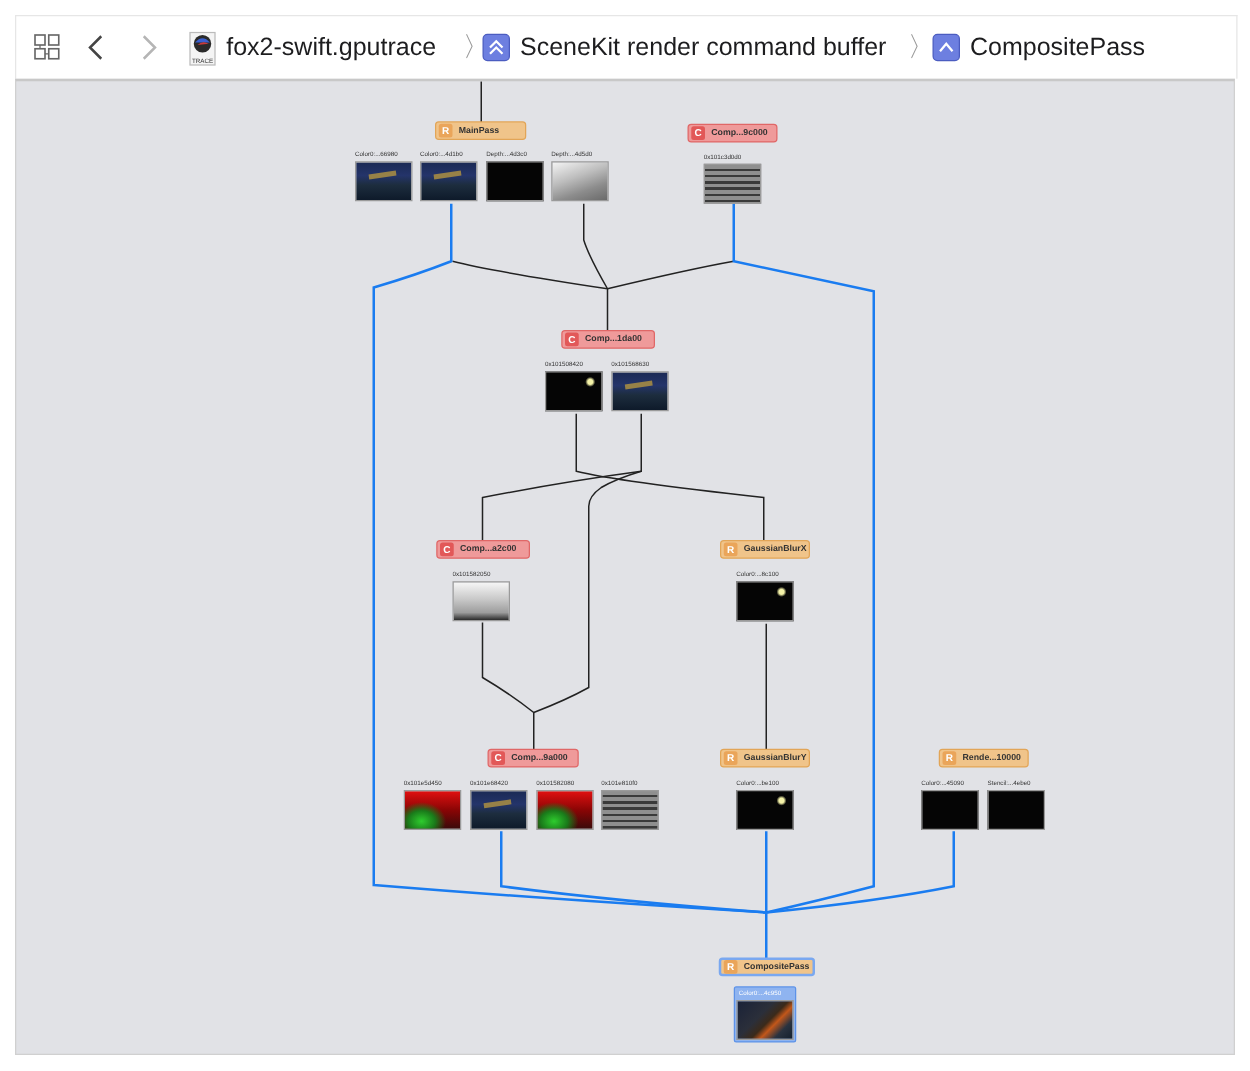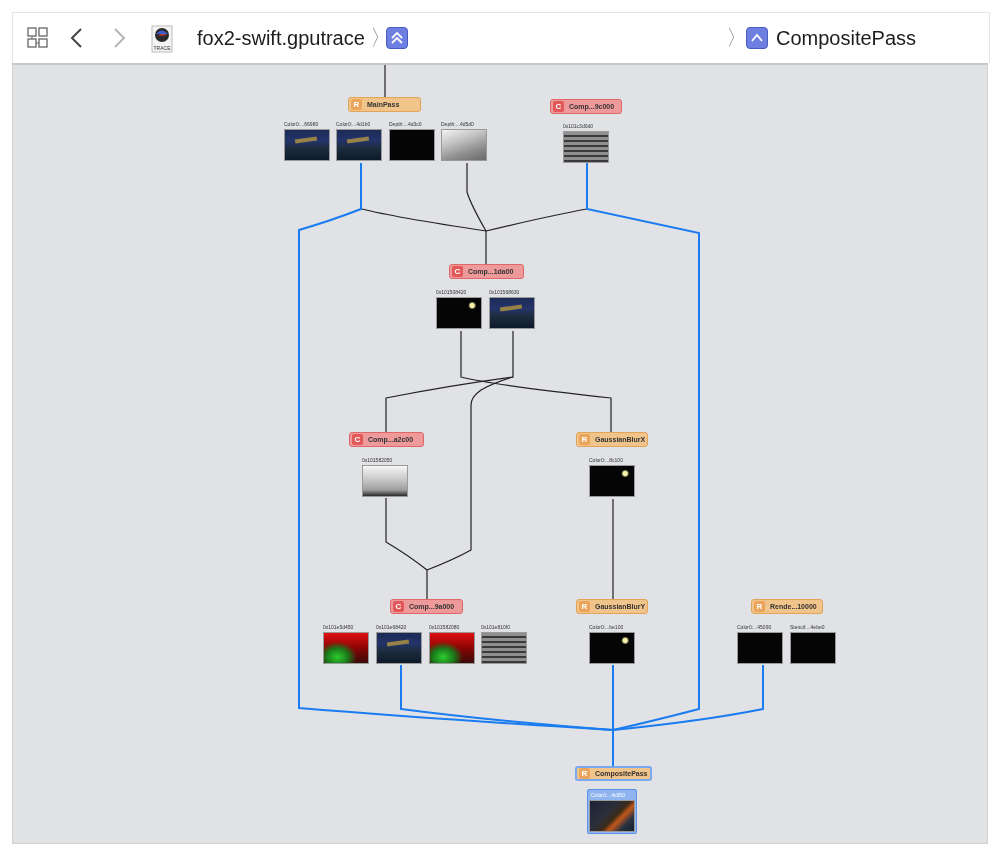--- a/index.html
+++ b/index.html
@@ -51,21 +51,21 @@
   <div class="tb-item" style="left:56px;">
     <svg width="16" height="24" viewBox="0 0 16 24">
         <polyline points="12,3 3,12 12,21" fill="none" stroke="#444" stroke-width="2"></polyline>
       </svg>
   </div>
   <div class="tb-item" style="left:98px;">
     <svg width="16" height="24" viewBox="0 0 16 24">
         <polyline points="4,3 13,12 4,21" fill="none" stroke="#b5b5b5" stroke-width="2"></polyline>
       </svg>
   </div>
-  <div class="tb-item" style="left:138px;gap:16px;">
+  <div class="tb-item" style="left:138px;">
     <div class="trace-icon">
       <svg width="22" height="28" viewBox="0 0 22 28">
         <rect x="1" y="1" width="20" height="26" fill="#f4f4f4" stroke="#bbb"></rect>
         <circle cx="11" cy="10" r="7" fill="#2a2a2a"></circle>
         <path d="M5 9 Q11 2 17 9" fill="#3a5fd0"></path>
         <path d="M7 11 Q11 7 16 10" fill="#c83a3a"></path>
         <text x="11" y="25" font-size="5" text-anchor="middle" fill="#333" font-family="Liberation Sans, sans-serif">TRACE</text>
       </svg>
     </div>
     <span class="tb-text" style="margin-left:8px;">fox2-swift.gputrace</span>
@@ -73,20 +73,21 @@
   <div class="tb-item" style="left:357px;">
     <span class="sep">〉</span>
   </div>
   <div class="tb-item" style="left:373px;">
     <div class="crumb-icon">
       <svg width="14" height="14" viewBox="0 0 14 14">
           <polyline points="2,7 7,2 12,7" fill="none" stroke="#fff" stroke-width="1.8"></polyline>
           <polyline points="2,12 7,7 12,12" fill="none" stroke="#fff" stroke-width="1.8"></polyline>
         </svg>
     </div>
+    <span class="tb-text" style="margin-left:8px;">SceneKit render command buffer</span>
   </div>
   <div class="tb-item" style="left:713px;">
     <span class="sep">〉</span>
   </div>
   <div class="tb-item" style="left:733px;">
     <div class="crumb-icon">
       <svg width="14" height="14" viewBox="0 0 14 14">
           <polyline points="2,10 7,4 12,10" fill="none" stroke="#fff" stroke-width="1.8"></polyline>
         </svg>
     </div>

